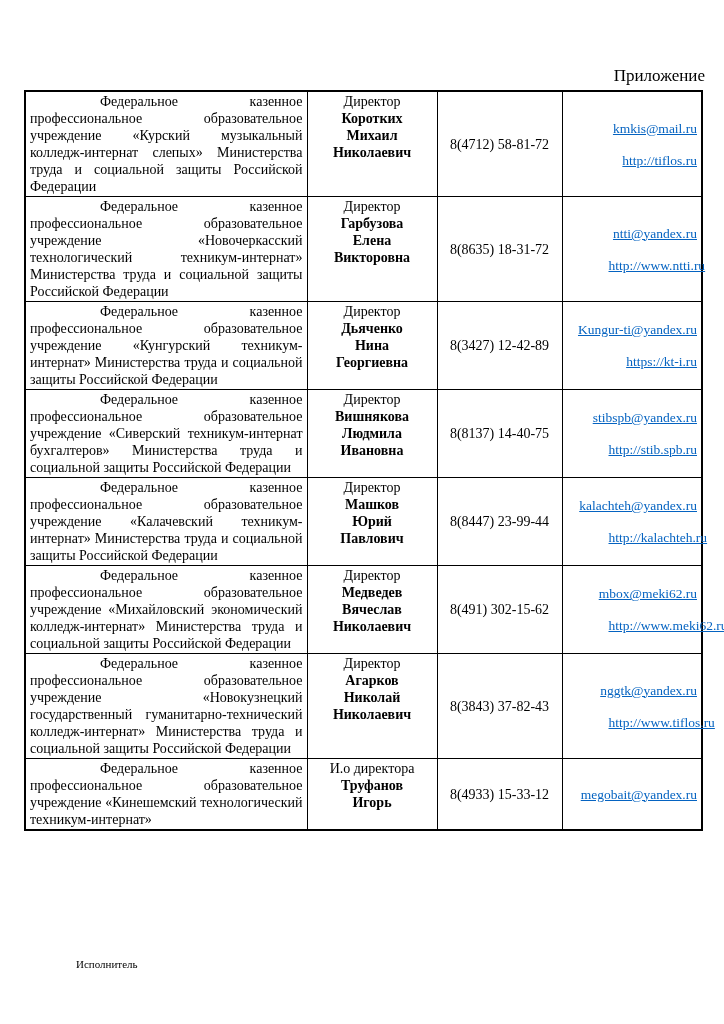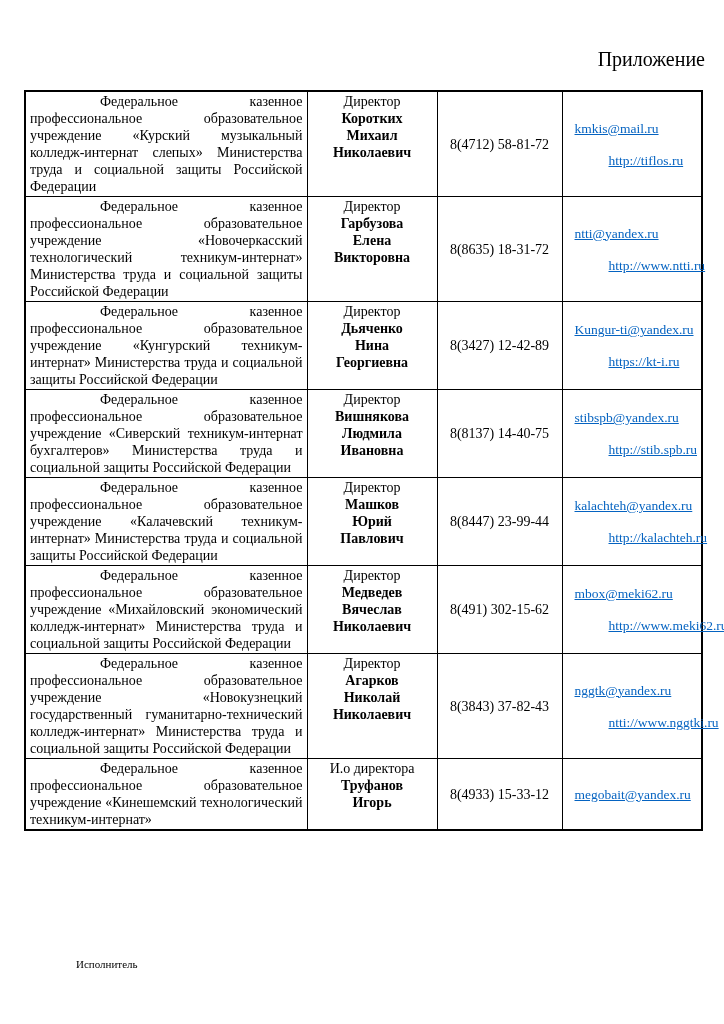--- a/index.html
+++ b/index.html
@@ -7,23 +7,23 @@
     position: relative;
     width: 724px;
     height: 1024px;
     background: #ffffff;
     overflow: hidden;
     font-family: "Liberation Serif", "DejaVu Serif", serif;
     color: #000000;
   }
   .appendix {
     position: absolute;
-    top: 50px;
+    top: 66px;
     right: 19px;
-    font-size: 20px;
+    font-size: 17px;
     line-height: 19px;
     font-family: Liberation Serif, serif;
   }
   table.org-table {
     position: absolute;
     left: 24px;
     top: 90px;
     width: 677px;
     border-collapse: collapse;
     border: 2px solid #000;
@@ -60,21 +60,21 @@
     font-weight: bold;
     white-space: pre-line;
     text-align: center;
   }
   td.phone-cell {
     text-align: center;
     vertical-align: middle;
     white-space: nowrap;
   }
   td.contacts-cell {
-    text-align: left;
+    text-align: right;
     vertical-align: middle;
     font-size: 13.5px;
     padding-left: 12px;
   }
   a.doc-link {
     color: #0563C1;
     text-decoration: underline;
     cursor: pointer;
     display: block;
   }
@@ -204,21 +204,21 @@
         <td class="name-cell">Федеральное казенное профессиональное образовательное учреждение «Новокузнецкий государственный гуманитарно-технический колледж-интернат» Министерства труда и социальной защиты Российской Федерации</td>
         <td class="pos-cell">
           <div>Директор</div>
           <div class="fio">Агарков
 Николай
 Николаевич</div>
         </td>
         <td class="phone-cell">8(3843) 37-82-43</td>
         <td class="contacts-cell">
           <a class="doc-link">nggtk@yandex.ru</a>
-          <a class="doc-link">ntti://www.nggtki.ru</a>
+          <a class="doc-link">http://www.tiflos.ru</a>
         </td>
       </tr>
 
       <tr class="last-row">
         <td class="name-cell">
           <div class="clip">Федеральное казенное профессиональное образовательное учреждение «Кинешемский технологический техникум-интернат»</div>
         </td>
         <td class="pos-cell">
           <div class="clip">
             <div>И.о директора</div>

